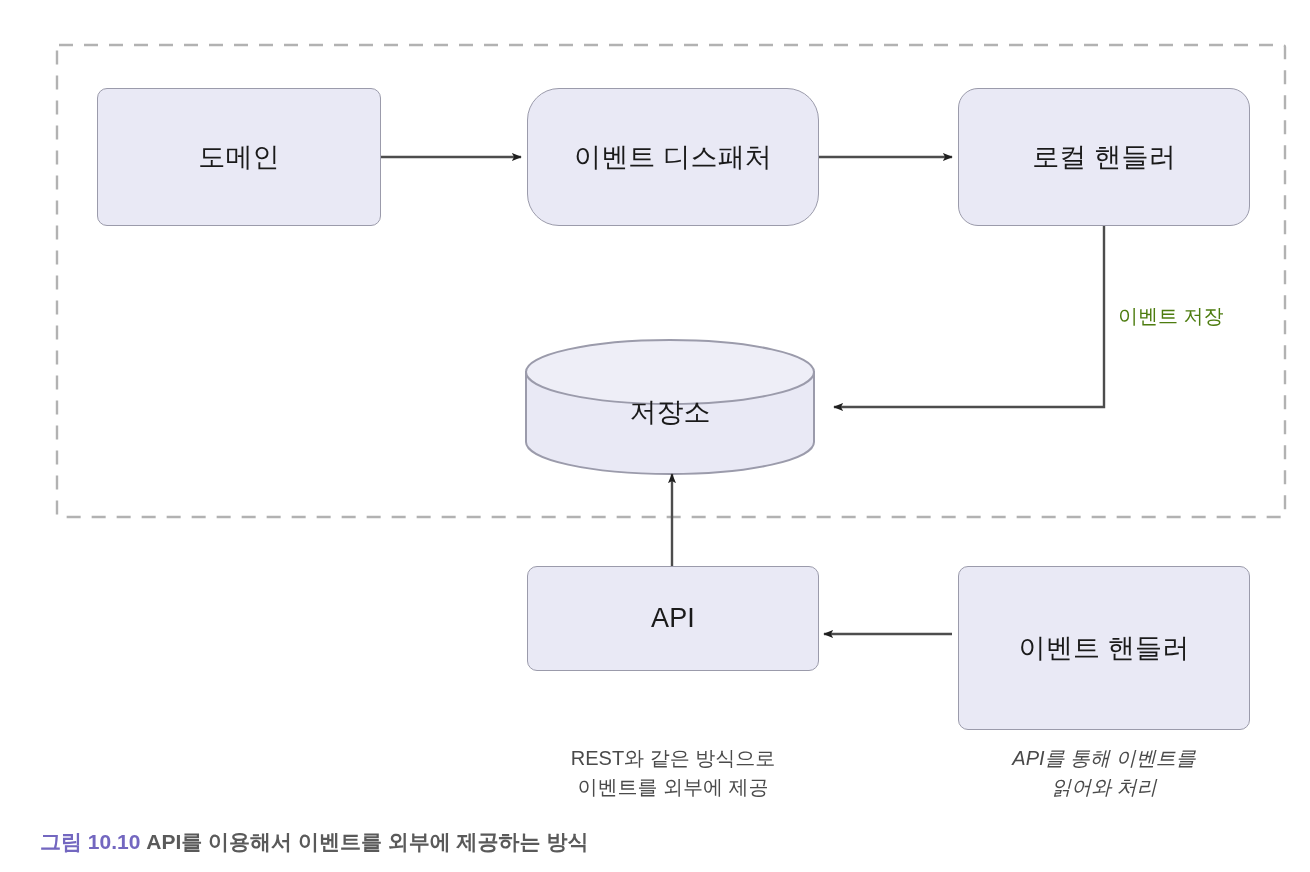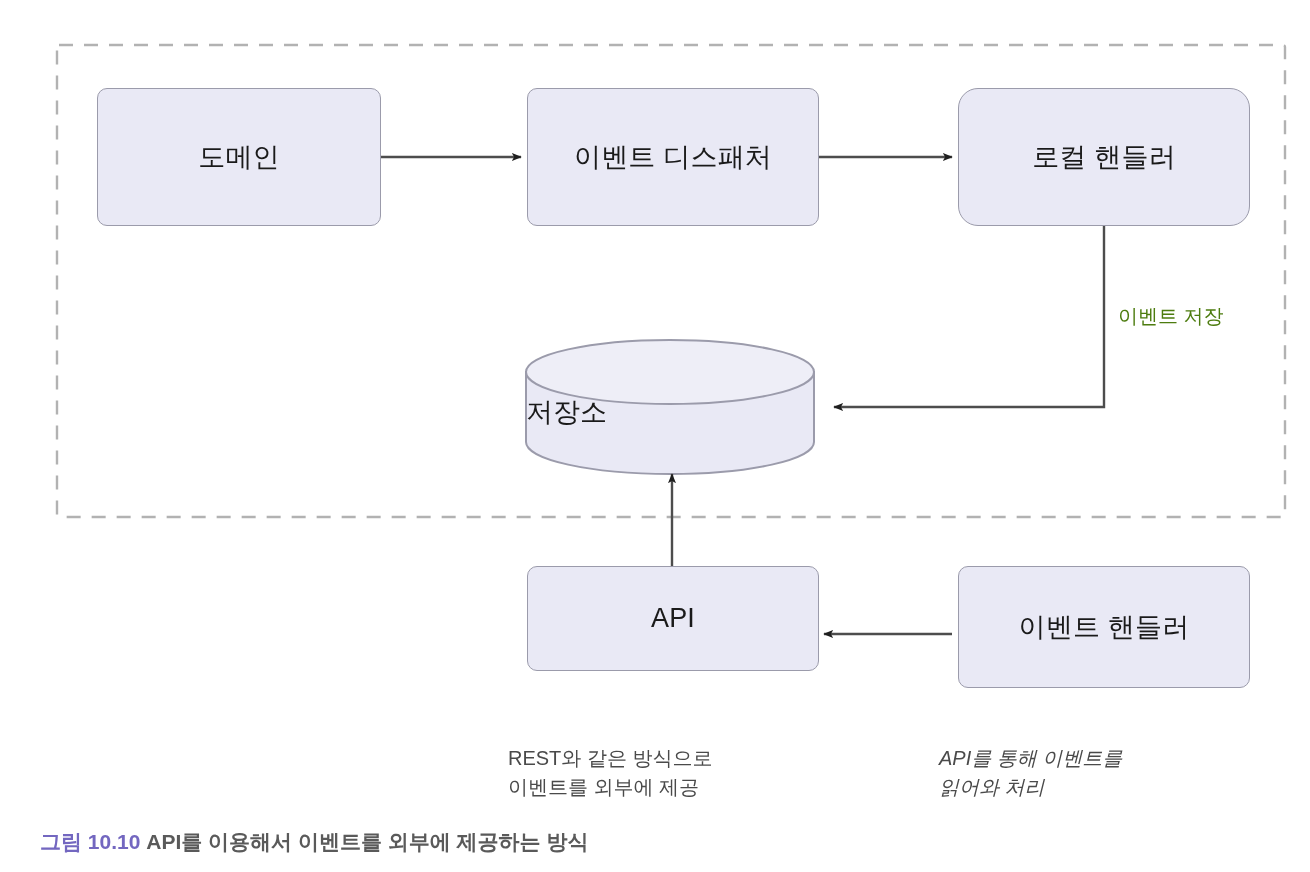--- a/index.html
+++ b/index.html
@@ -40,41 +40,42 @@
     color: #1a1a1a;
     font-size: 27px;
     font-weight: 400;
     letter-spacing: 0.2px;
     white-space: nowrap;
   }
   .cylinder {
     position: absolute;
     display: flex;
     align-items: center;
-    justify-content: flex-start;
+    justify-content: center;
     color: #1a1a1a;
     font-size: 27px;
     white-space: nowrap;
   }
   .cyl-label {
     position: relative;
     z-index: 3;
     margin-top: 10px;
   }
   .edge-label {
     position: absolute;
     color: #4d7c0f;
     font-size: 20px;
     white-space: nowrap;
   }
   .note {
     position: absolute;
     color: #4a4a4a;
     font-size: 20px;
     line-height: 1.42;
+    text-align: center;
     white-space: pre-line;
     width: 330px;
   }
   .caption {
     position: absolute;
     left: 28px;
     top: 828px;
     font-size: 21px;
     font-weight: bold;
     color: #4a4a4a;
@@ -115,37 +116,37 @@
 
     <line x1="660" y1="568" x2="660" y2="474" stroke="#4d4d4d" stroke-width="2.4" marker-end="url(#arrowhead)"></line>
 
     <line x1="940" y1="634" x2="812" y2="634" stroke="#4d4d4d" stroke-width="2.4" marker-end="url(#arrowhead)"></line>
   </svg>
 
   <div class="node" style="left:85px; top:88px; width:284px; height:138px;">
     <span>도메인</span>
   </div>
 
-  <div class="node" style="left:515px; top:88px; width:292px; height:138px;">
+  <div class="node" style="left:515px; top:88px; width:292px; height:138px;border-radius:32px;">
     <span>이벤트 디스패처</span>
   </div>
 
   <div class="node" style="left:946px; top:88px; width:292px; height:138px;border-radius:20px;">
     <span>로컬 핸들러</span>
   </div>
 
   <div class="cylinder" style="left:514px; top:340px; width:288px; height:134px;">
     <span class="cyl-label">저장소</span>
   </div>
 
   <div class="node" style="left:515px; top:566px; width:292px; height:105px;">
     <span>API</span>
   </div>
 
-  <div class="node" style="left:946px; top:566px; width:292px; height:122px;">
+  <div class="node" style="left:946px; top:566px; width:292px; height:164px;">
     <span>이벤트 핸들러</span>
   </div>
 
   <div class="edge-label" style="left:1106px; top:303px;">
     <span>이벤트 저장</span>
   </div>
 
   <div class="note" style="left:496px; top:716px;">
     <span>REST와 같은 방식으로
 이벤트를 외부에 제공</span>

